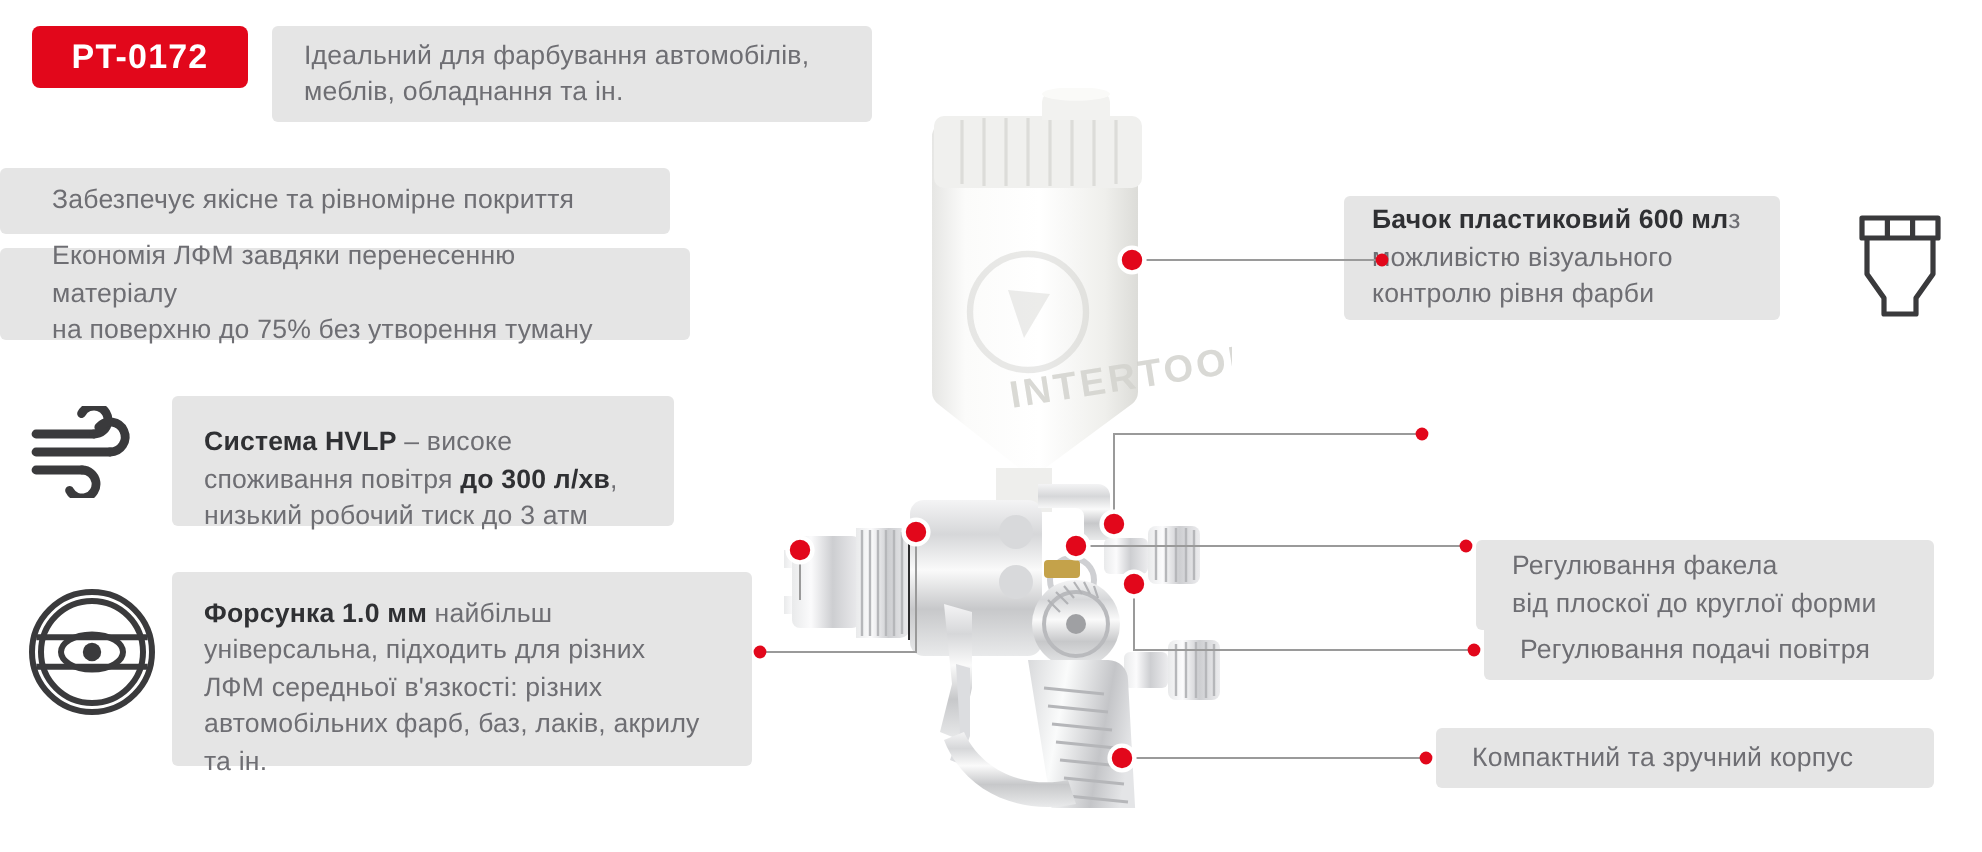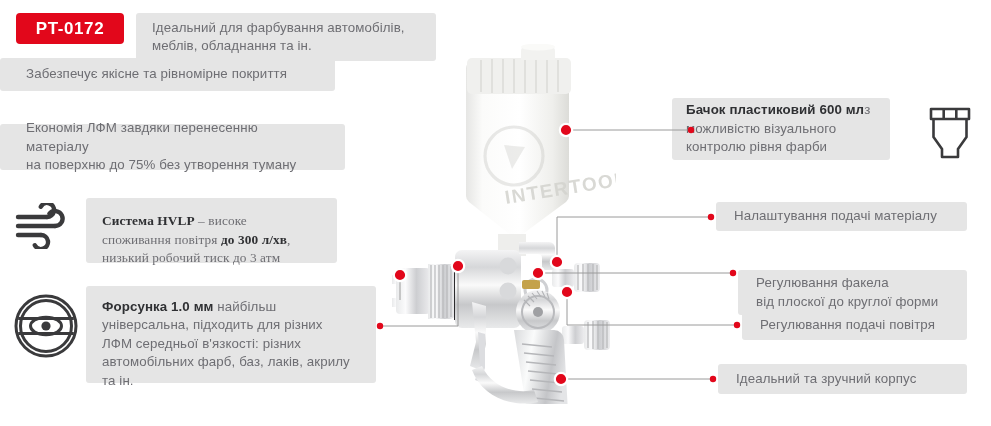--- a/index.html
+++ b/index.html
@@ -67,21 +67,21 @@
 
   <div id="badge">
     <span>PT-0172</span>
   </div>
 
   <div class="box" style="left:136px; top:13px; width:300px; height:48px; padding:6px 16px;">
     <div class="txt">Ідеальний для фарбування автомобілів,
 меблів, обладнання та ін.</div>
   </div>
 
-  <div class="box" style="left:0px; top:58px; width:335px; height:33px; padding:6px 26px;">
+  <div class="box" style="left:0px; top:84px; width:335px; height:33px; padding:6px 26px;">
     <div class="txt">Забезпечує якісне та рівномірне покриття</div>
   </div>
 
   <div class="box" style="left:0px; top:124px; width:345px; height:46px; padding:6px 26px;">
     <div class="txt">Економія ЛФМ завдяки перенесенню матеріалу
 на поверхню до 75% без утворення туману</div>
   </div>
 
   <div class="icon-wrap" style="left:14px; top:203px; width:62px; height:46px;">
     <svg viewBox="0 0 62 46" width="62" height="46">
@@ -89,21 +89,21 @@
         <path d="M4 14 H33"></path>
         <path d="M4 23 H41"></path>
         <path d="M4 32 H27"></path>
         <path d="M33 14 a7 7 0 1 0 -6.2 -10.2"></path>
         <path d="M41 23 a7.5 7.5 0 1 0 -5.6 -12.4"></path>
         <path d="M27 32 a7 7 0 1 1 -6.2 10.2"></path>
       </g>
     </svg>
   </div>
 
-  <div class="box" style="left:86px; top:198px; width:251px; height:65px; padding:6px 16px;font-family:Liberation Serif, serif;">
+  <div class="box" style="left:86px; top:198px; width:251px; height:65px; padding:6px 16px;">
     <div class="txt">
       <b class="b">Система HVLP</b><span> – високе
 споживання повітря </span><b class="b">до 300 л/хв</b><span>,
 низький робочий тиск до 3 атм</span>
     </div>
   </div>
 
   <div class="icon-wrap" style="left:13px; top:293px; width:66px; height:66px;">
     <svg viewBox="0 0 66 66" width="66" height="66">
       <g fill="none" stroke="#3a3a3c" stroke-width="3">
@@ -135,35 +135,32 @@
   <div class="icon-wrap" style="left:925px; top:104px; width:50px; height:58px;">
     <svg viewBox="0 0 50 58" width="50" height="58">
       <g fill="none" stroke="#3a3a3c" stroke-width="2.6" stroke-linejoin="round">
         <path d="M6 5 H44 V15 H6 Z"></path>
         <path d="M18.7 5 V15 M31.3 5 V15"></path>
         <path d="M8.5 15 V33 L17 45 V53 H33 V45 L41.5 33 V15"></path>
       </g>
     </svg>
   </div>
 
-  <div class="box" style="left:716px; top:202px; width:251px; height:29px; padding:4px 18px;">
-    <div class="txt">Налаштування подачі матеріалу</div>
-  </div>
 
   <div class="box" style="left:738px; top:246px; width:229px; height:45px; padding:4px 18px;margin-top:24px;">
     <div class="txt">Регулювання факела
 від плоскої до круглої форми</div>
   </div>
 
   <div class="box" style="left:742px; top:310px; width:225px; height:30px; padding:4px 18px;">
     <div class="txt">Регулювання подачі повітря</div>
   </div>
 
   <div class="box" style="left:718px; top:364px; width:249px; height:30px; padding:4px 18px;">
-    <div class="txt">Ідеальний та зручний корпус</div>
+    <div class="txt">Компактний та зручний корпус</div>
   </div>
 
   <svg id="gun" viewBox="0 0 230 360">
     <defs>
       <linearGradient id="cupG" x1="0" y1="0" x2="1" y2="0">
         <stop offset="0%" stop-color="#e6e6e4"></stop>
         <stop offset="16%" stop-color="#fbfbfa"></stop>
         <stop offset="52%" stop-color="#ffffff"></stop>
         <stop offset="84%" stop-color="#efefec"></stop>
         <stop offset="100%" stop-color="#dcdcd8"></stop>

